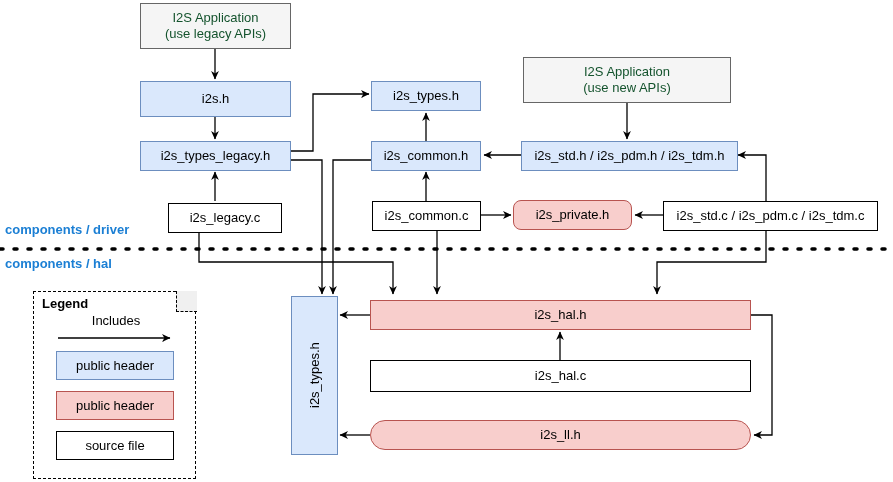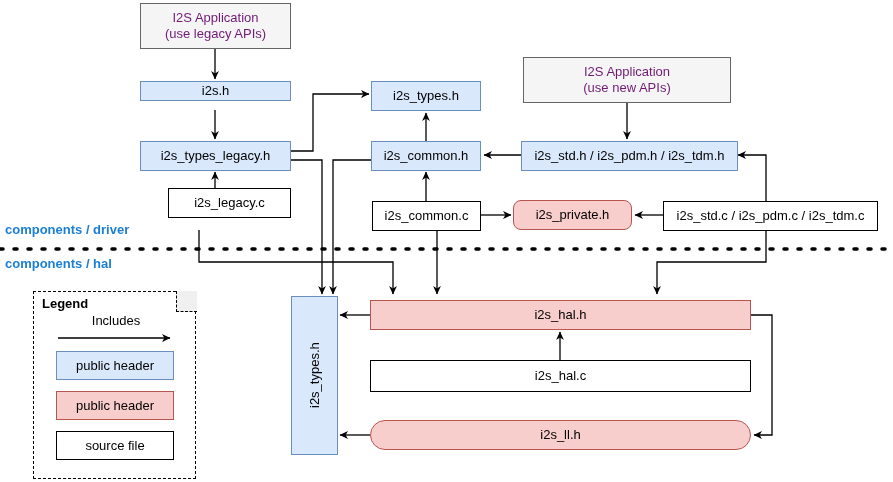--- a/index.html
+++ b/index.html
@@ -28,21 +28,21 @@
     justify-content: center;
     font-size: 13px;
     line-height: 1.25;
     text-align: center;
     white-space: pre-line;
     z-index: 3;
   }
   .node.app {
     background: #f5f5f5;
     border: 1px solid #666666;
-    color: #701a75;
+    color: #14532d;
   }
   .node.public {
     background: #dae8fc;
     border: 1px solid #6c8ebf;
     color: #000000;
   }
   .node.private {
     background: #f8cecc;
     border: 1px solid #b85450;
     color: #000000;
@@ -173,31 +173,31 @@
 
     <line x1="0" y1="249" x2="893" y2="249" stroke="#000000" stroke-width="3.5" stroke-dasharray="3 11" stroke-linecap="round"></line>
   </svg>
 
   <div class="node app" style="left:140px; top:3px; width:151px; height:46px;">I2S Application
 (use legacy APIs)</div>
 
   <div class="node app" style="left:523px; top:57px; width:208px; height:46px;">I2S Application
 (use new APIs)</div>
 
-  <div class="node public" style="left:140px; top:81px; width:151px; height:20px;">i2s.h</div>
+  <div class="node public" style="left:140px; top:81px; width:151px; height:36px;">i2s.h</div>
 
   <div class="node public" style="left:371px; top:81px; width:110px; height:30px;">i2s_types.h</div>
 
   <div class="node public" style="left:140px; top:141px; width:151px; height:30px;">i2s_types_legacy.h</div>
 
   <div class="node public" style="left:371px; top:141px; width:110px; height:30px;">i2s_common.h</div>
 
   <div class="node public" style="left:521px; top:141px; width:217px; height:30px;">i2s_std.h / i2s_pdm.h / i2s_tdm.h</div>
 
-  <div class="node source" style="left:168px; top:188px; width:123px; height:30px;">i2s_legacy.c</div>
+  <div class="node source" style="left:168px; top:203px; width:114px; height:30px;">i2s_legacy.c</div>
 
   <div class="node source" style="left:372px; top:201px; width:109px; height:30px;">i2s_common.c</div>
 
   <div class="node private" style="left:513px; top:200px; width:119px; height:30px;border-radius:8px;">i2s_private.h</div>
 
   <div class="node source" style="left:663px; top:201px; width:215px; height:30px;">i2s_std.c / i2s_pdm.c / i2s_tdm.c</div>
 
   <div class="node public vertical" style="left:291px; top:296px; width:47px; height:159px;">
     <span>i2s_types.h</span>
   </div>

